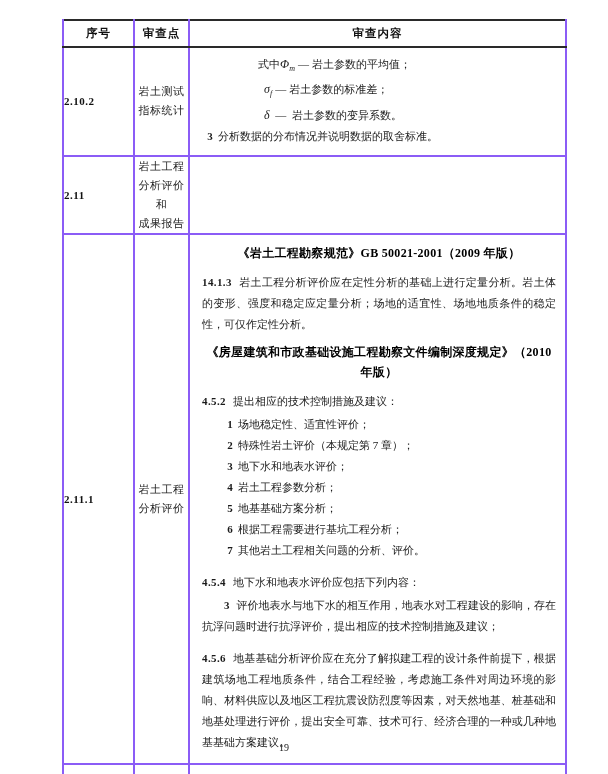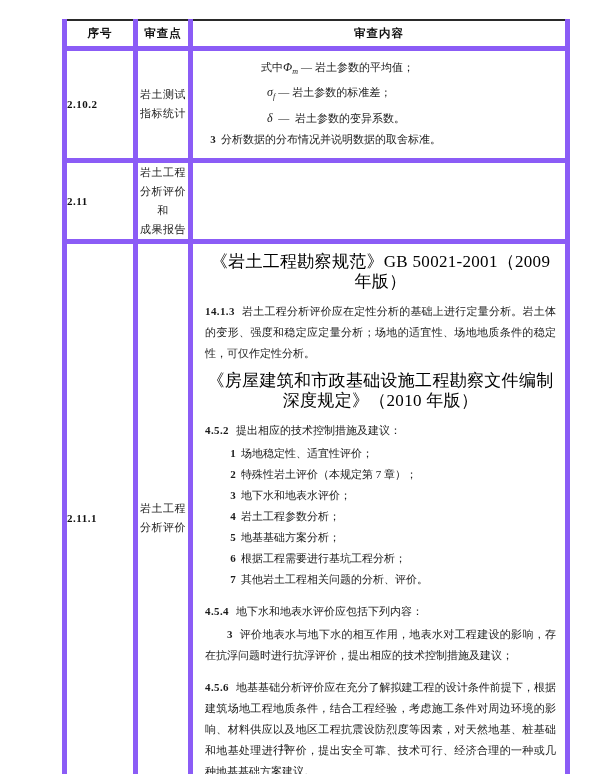--- a/index.html
+++ b/index.html
@@ -27,21 +27,21 @@
   
   .review-table {
     position: absolute;
     left: 62px;
     top: 19px;
     width: 503px;
     border-collapse: collapse;
     table-layout: fixed;
   }
   .review-table td, .review-table th {
-    border: 5px solid #8b5cf6;
+    border: 2px solid #8b5cf6;
     vertical-align: top;
     padding: 0;
   }
   .review-table .c-no    { width: 71px; }
   .review-table .c-point { width: 55px; }
   .review-table .c-body  { width: 377px; }
 
   
   .review-table {
     border-top: 2px solid #2a2a2a;
@@ -118,22 +118,22 @@
     display: inline-block;
     width: 16px;
     text-align: center;
   }
   .lvl1 { padding-left: 0px; }
   .lvl2 { padding-left: 20px; }
 
   
   .std-title {
     text-align: center;
-    font-weight: normal;
-    font-size: 17px;
+    font-weight: bold;
+    font-size: 12px;
     letter-spacing: 0.3px;
     margin: 7px 0 9px 0;
     color: #000;
   }
   .std-title:first-child { margin-top: 2px; }
 
   .clause {
     margin: 0 0 2px 0;
     text-align: justify;
     text-justify: inter-ideograph;

